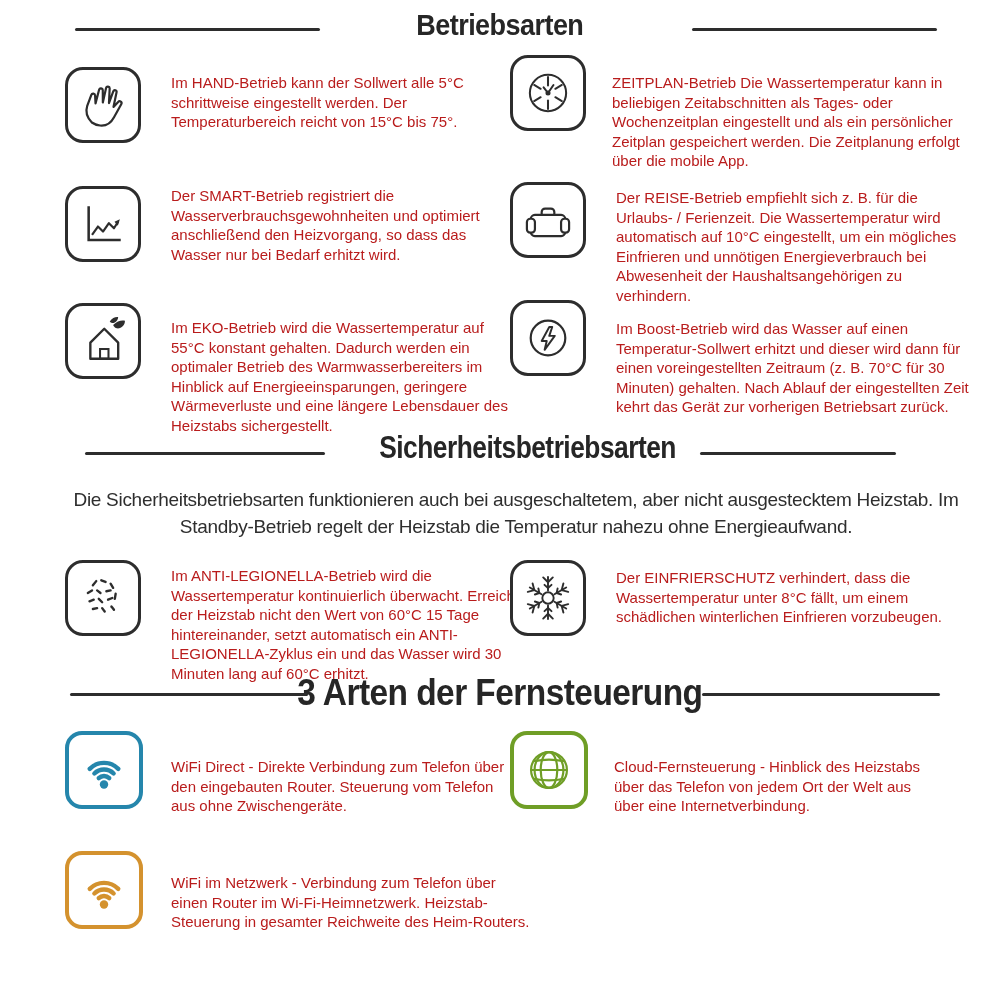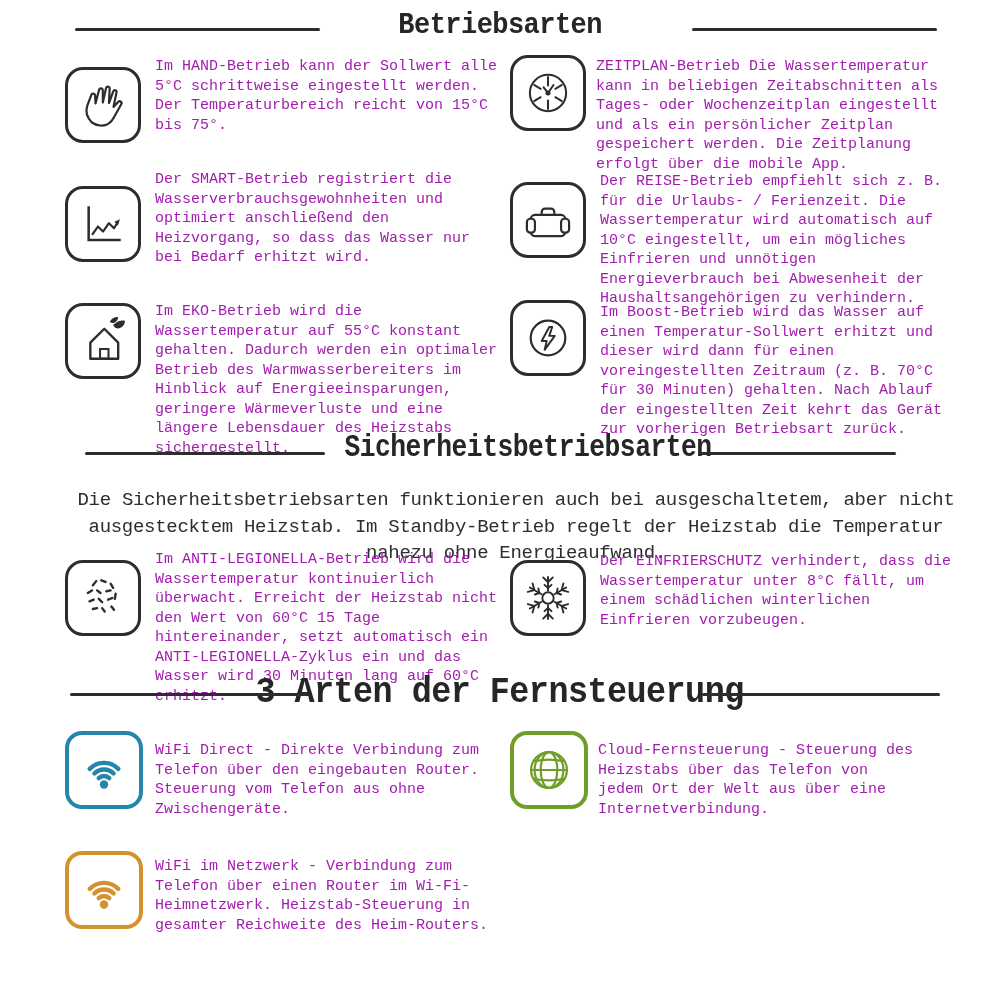--- a/index.html
+++ b/index.html
@@ -1,23 +1,23 @@
 <!DOCTYPE html>
 <html><head>
 <meta charset="utf-8">
 <style>
   html,body { margin:0; padding:0; background:#fff; }
   .canvas {
     position:relative; width:1000px; height:1000px; background:#ffffff;
-    font-family:Liberation Mono, monospace; overflow:hidden;
+    font-family:Liberation Sans, sans-serif; overflow:hidden;
   }
   .hdr { position:absolute; left:0; width:1000px; text-align:center; font-weight:700; color:#262626; margin:0; }
   .hdr > span { display:inline-block; transform-origin:center; letter-spacing:-0.6px; }
   .rule { position:absolute; height:3px; background:#2d2d2d; border-radius:2px; }
-  .txt { position:absolute; margin:0; font-size:15px; line-height:19.5px; color:#a21caf; }
+  .txt { position:absolute; margin:16px; font-size:15px; line-height:19.5px; color:#b91c1c; }
   .intro { position:absolute; left:55px; top:471px; width:890px; text-align:center; font-size:19px;
            line-height:26.5px; color:#2e2e2e; margin:16px; letter-spacing:-0.3px; }
   .ibox { position:absolute; width:76px; height:76px; border:3.5px solid #2d2d2d; border-radius:18px;
           background:#fff; box-sizing:border-box; display:flex; align-items:center; justify-content:center; }
   .ibox.accent-blue   { border-color:#2586ac; border-width:4px; width:78px; height:78px; border-radius:17px; }
   .ibox.accent-green  { border-color:#6f9e26; border-width:4px; width:78px; height:78px; border-radius:17px; }
   .ibox.accent-orange { border-color:#d4922e; border-width:4px; width:78px; height:78px; border-radius:17px; }
   svg { display:block; }
 </style>
 </head>
@@ -171,21 +171,21 @@
       <g stroke="#6f9e26" stroke-width="2.5" fill="none">
         <circle cx="32" cy="32" r="20.5"></circle>
         <ellipse cx="32" cy="32" rx="9.5" ry="20.5"></ellipse>
         <ellipse cx="32" cy="32" rx="16.5" ry="20.5"></ellipse>
         <line x1="11.5" y1="32" x2="52.5" y2="32"></line>
         <path d="M14.8 22 Q32 18.5 49.2 22"></path>
         <path d="M14.8 42 Q32 45.5 49.2 42"></path>
       </g>
     </svg>
   </div>
-  <p class="txt" style="left:598px; top:741px; width:322px;">Cloud-Fernsteuerung - Steuerung des Heizstabs über das Telefon von jedem Ort der Welt aus über eine Internetverbindung.</p>
+  <p class="txt" style="left:598px; top:741px; width:322px;">Cloud-Fernsteuerung - Hinblick des Heizstabs über das Telefon von jedem Ort der Welt aus über eine Internetverbindung.</p>
 
   <div class="ibox accent-orange" style="left:65px; top:851px;">
     <svg width="56" height="56" viewBox="0 0 64 64">
       <g stroke="#d4922e" stroke-width="5" stroke-linecap="round" fill="none">
         <path d="M15.7 30.7 A23 23 0 0 1 48.3 30.7"></path>
         <path d="M21 36 A15.5 15.5 0 0 1 43 36"></path>
         <path d="M26 41.3 A8.5 8.5 0 0 1 38 41.3"></path>
       </g>
       <circle cx="32" cy="48.5" r="4.8" fill="#d4922e"></circle>
     </svg>

